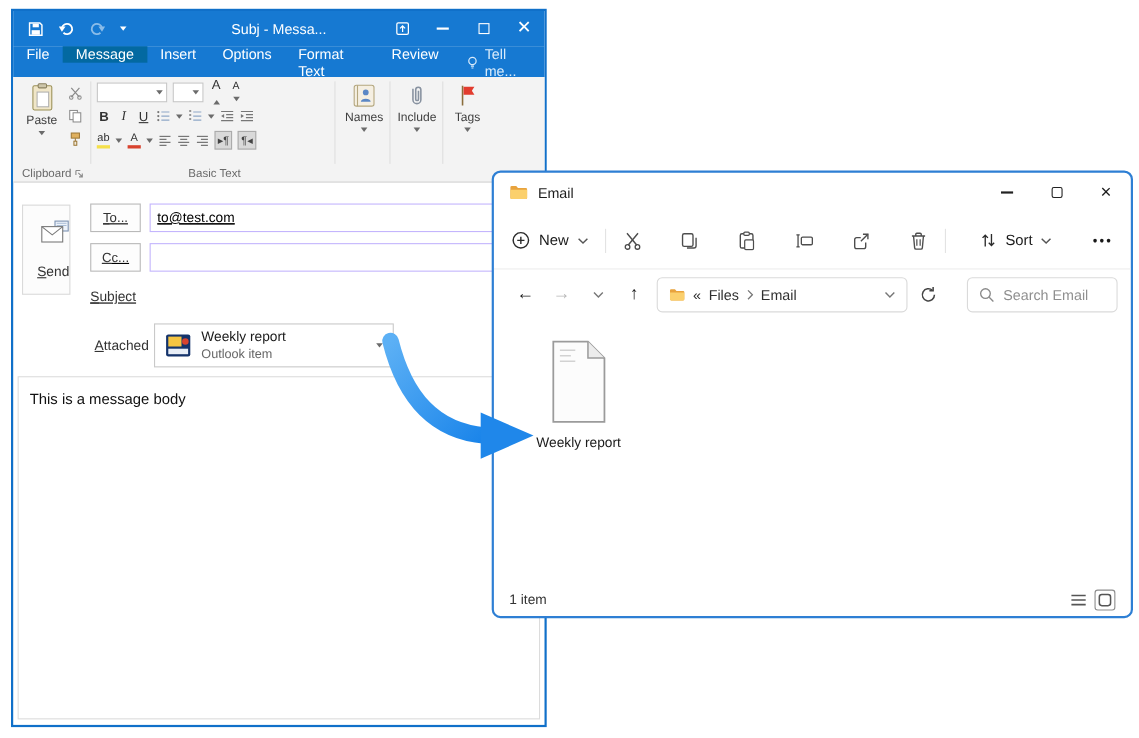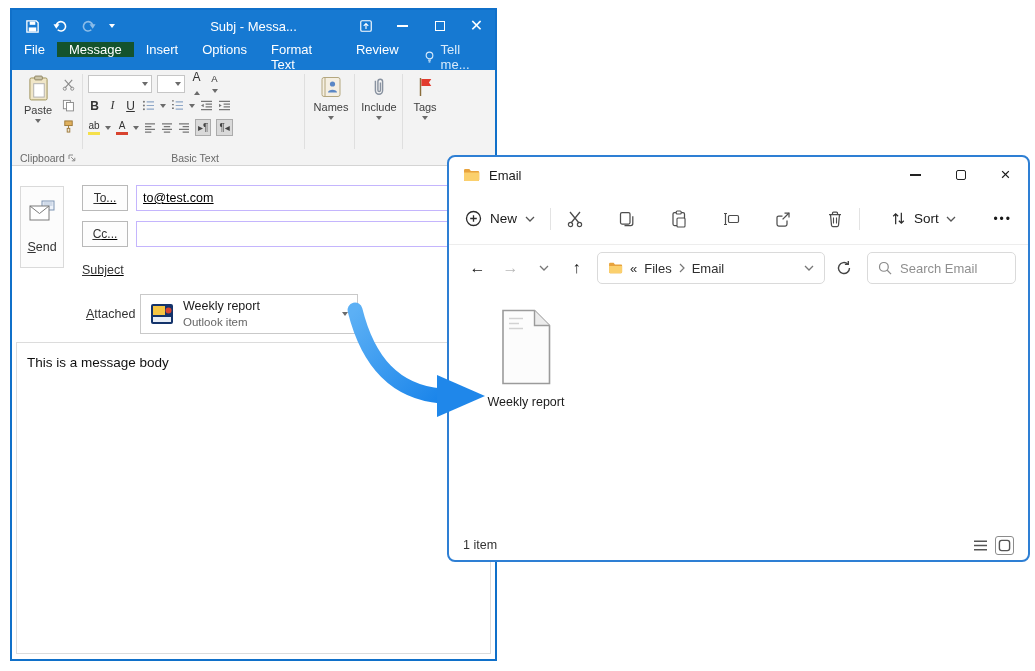--- a/index.html
+++ b/index.html
@@ -20,21 +20,21 @@
 .dim{opacity:.5;}
 .ol-title{position:absolute;left:0;right:0;text-align:center;color:#fff;font-size:13px;pointer-events:none;}
 .ol-controls{margin-left:auto;display:flex;height:100%;z-index:1;}
 .ctl{width:37px;display:flex;align-items:center;justify-content:center;color:#fff;}
 .minibar{width:11px;height:2px;background:#fff;}
 .maxbox{width:10px;height:10px;border:1.5px solid #fff;}
 .closex{font-size:16px;line-height:1;}
 
 .ol-tabs{height:28px;background:#1679d2;display:flex;align-items:flex-start;font-size:13px;color:#fff;}
 .ol-tab{display:flex;align-items:center;padding:0 12px;}
-.ol-tab.active{background:#14532d;}
+.ol-tab.active{background:#0369a1;}
 .tellme{display:flex;align-items:center;gap:5px;padding:0 10px;color:#d9ebfb;margin-left:2px;}
 
 .ol-ribbon{position:relative;height:96px;background:#f3f3f3;border-bottom:1px solid #d4d4d4;font-size:11px;color:#404040;}
 .rdiv{position:absolute;top:4px;bottom:16px;width:1px;background:#dfdfdf;}
 .rlabel{position:absolute;bottom:1px;font-size:10.5px;color:#6a6a6a;display:flex;align-items:center;gap:3px;justify-content:center;}
 .paste{position:absolute;left:6px;top:5px;width:40px;display:flex;flex-direction:column;align-items:center;gap:3px;}
 .cliptools{position:absolute;left:50px;top:8px;display:flex;flex-direction:column;gap:8px;align-items:center;}
 .bt{position:absolute;left:76px;top:4px;width:214px;display:flex;flex-direction:column;gap:3px;}
 .bt-row{display:flex;align-items:center;gap:5px;height:19px;}
 .combo{background:#fff;border:1px solid #c6c6c6;height:18px;display:flex;align-items:center;justify-content:flex-end;padding:0 3px;}
@@ -42,21 +42,21 @@
 .combo-size{width:28px;}
 .fmt{width:13px;text-align:center;font-size:12px;color:#333;display:inline-block;}
 .fmt-b{font-weight:700;}
 .fmt-i{font-style:italic;font-family:"Liberation Serif",serif;}
 .fmt-u{text-decoration:underline;}
 .colorbtn{display:inline-flex;flex-direction:column;align-items:center;line-height:1;font-size:10px;color:#333;}
 .colorbar{width:12px;height:3px;margin-top:1px;}
 .dirbtn{background:#d9d9d9;border:1px solid #ababab;height:17px;padding:0 2px;display:inline-flex;align-items:center;font-size:10px;color:#444;}
 .bigv{position:absolute;top:6px;display:flex;flex-direction:column;align-items:center;gap:3px;width:46px;font-size:11px;}
 
-.send{position:absolute;left:8px;top:176px;width:44px;height:82px;border:1px solid #dadada;background:#fcfcfc;display:flex;flex-direction:column;align-items:center;justify-content:center;gap:18px;font-size:12.5px;color:#333;}
+.send{position:absolute;left:8px;top:176px;width:44px;height:82px;border:1px solid #dadada;background:#fcfcfc;display:flex;flex-direction:column;align-items:flex-end;justify-content:center;gap:18px;font-size:12.5px;color:#333;}
 .frow{position:absolute;left:70px;right:6px;height:28px;display:flex;align-items:center;text-decoration:underline;}
 .frow.to{top:174px;}
 .frow.cc{top:210px;}
 .frow.subj{top:246px;}
 .fbtn{width:46px;height:26px;border:1px solid #b9b9b9;background:#fdfdfd;font-size:12px;color:#333;display:flex;align-items:center;justify-content:center;}
 .flabel{width:46px;font-size:12.5px;color:#333;}
 .fbox{flex:1;margin-left:8px;height:26px;border:1px solid #c4b5fd;display:flex;align-items:center;padding:0 6px;font-size:12.5px;color:#000;}
 .addr{text-decoration:underline;}
 .attach-row{position:absolute;left:74px;top:284px;right:6px;height:40px;display:flex;align-items:center;}
 .attach-label{width:54px;font-size:12.5px;color:#333;}
@@ -79,21 +79,21 @@
 .cmdsep{width:1px;height:22px;background:#e3e3e3;margin:0 15px;}
 .cmdicons{display:flex;gap:34px;align-items:center;}
 .sortbtn{display:flex;align-items:center;gap:7px;font-size:13.5px;color:#191919;margin-left:15px;}
 .morebtn{margin-left:auto;font-size:12px;letter-spacing:2px;color:#191919;}
 .ex-addr{height:46px;display:flex;align-items:center;padding:0 12px;}
 .navbtn{width:33px;display:flex;justify-content:center;align-items:center;font-size:16px;color:#1b1b1b;}
 .navbtn.disabled{color:#b9b9b9;}
 .abox{width:228px;height:32px;border:1px solid #dadada;border-radius:5px;display:flex;align-items:center;gap:7px;padding:0 10px;font-size:13px;color:#2f2f2f;margin-left:4px;}
 .abox .endchev{margin-left:auto;}
 .refresh{width:38px;display:flex;justify-content:center;}
-.sbox{flex:1;margin-left:4px;height:32px;border:1px solid #dadada;border-radius:5px;display:flex;align-items:center;gap:8px;padding:0 10px;}
+.sbox{flex:1;margin-left:16px;height:32px;border:1px solid #dadada;border-radius:5px;display:flex;align-items:center;gap:8px;padding:0 10px;}
 .sbox input{border:0;outline:0;background:transparent;font-size:13px;color:#333;width:100%;font-family:inherit;}
 .sbox input::placeholder{color:#8f8f8f;}
 .ex-content{position:relative;height:239px;}
 .fitem{position:absolute;left:22px;top:18px;width:110px;display:flex;flex-direction:column;align-items:center;}
 .fname{margin-top:10px;font-size:12.5px;color:#1b1b1b;}
 .ex-status{position:absolute;left:0;right:0;bottom:0;height:30px;display:flex;align-items:center;padding:0 14px;font-size:12.5px;color:#333;}
 .views{margin-left:auto;display:flex;align-items:center;gap:7px;}
 .viewbtn{display:flex;align-items:center;justify-content:center;}
 .viewbtn.active{border:1px solid #8c8c8c;border-radius:3px;padding:2px;background:#fff;}
 

